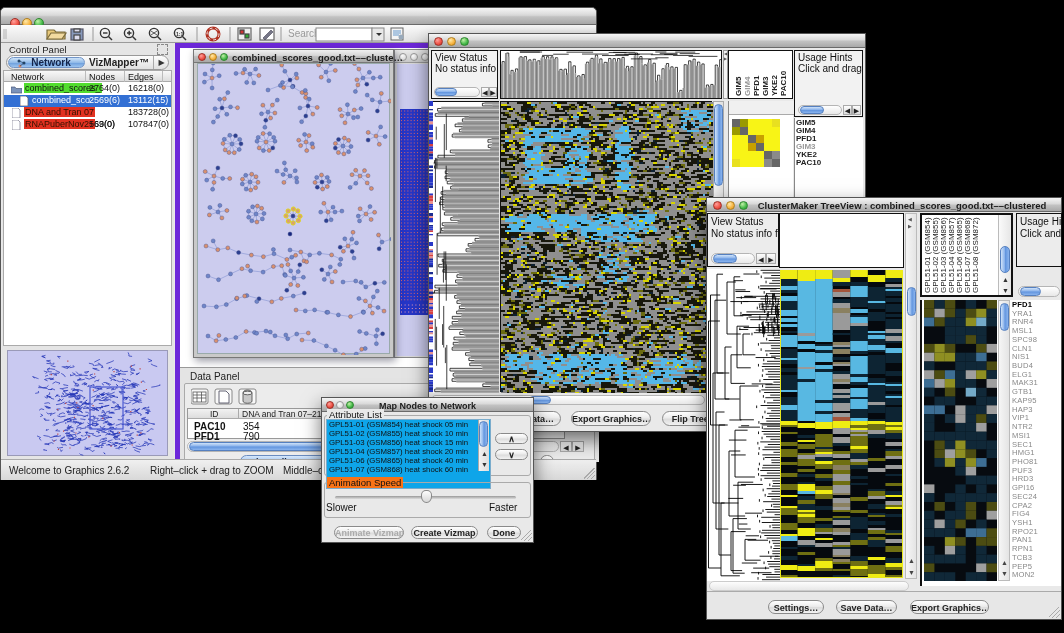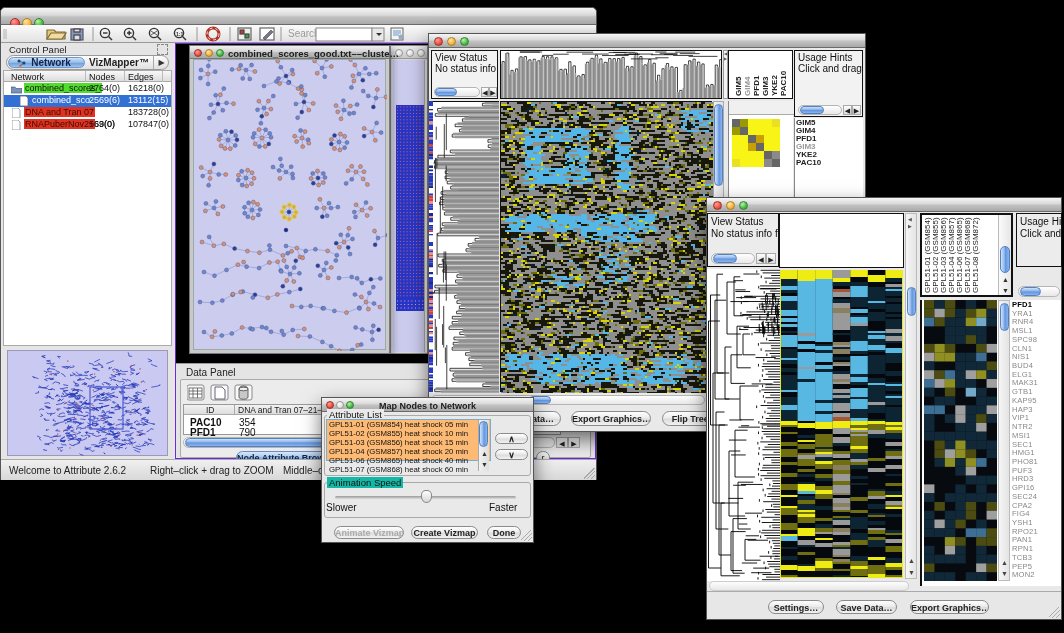--- a/index.html
+++ b/index.html
@@ -134,21 +134,21 @@
 
     <div class="abs" style="left:5px;top:307px;width:161px;height:106px;background:#c9c9f1;border:1px solid #9a9ab8">
     <svg width="159" height="107" viewBox="0 0 159 107" style="position:absolute;left:0;top:0">
           <path stroke="#2838b8" stroke-width=".9" fill="none" opacity=".85" d="M46.1 28.4l-2.7 -1.1l-2.5 -0.1M113.8 73.6l2.8 -0.5l3.2 -0.2l-0.7 1.1M68.7 83.2l4.0 -1.8l-2.2 -0.5M135.0 39.8l2.3 0.2l-2.4 -0.0M73.4 76.7l-4.5 0.2l-0.4 1.8M112.1 81.7l-4.1 0.9l4.6 0.6M59.4 53.4l3.1 0.9l4.2 -1.0l3.8 -0.1M45.5 92.6l-1.8 -1.0l-3.9 1.1l1.0 1.4M30.3 40.0l0.4 1.7l-3.5 0.7M67.9 88.5l-3.2 -0.7l-4.6 1.8M68.3 45.5l2.1 1.7l2.2 -1.4l-2.5 -1.0M103.7 92.0l-4.0 -1.7l4.8 -1.5M98.6 44.0l4.8 0.2l3.1 1.0l-4.5 1.7M33.3 89.5l-2.1 -1.9l1.3 -1.1l-3.5 -1.6M101.8 73.4l1.0 0.9l4.0 -1.6M69.9 89.6l2.5 -1.0l0.6 -1.3l-4.8 1.4M64.6 40.0l1.9 -1.0l3.8 -0.5l4.6 1.6M36.1 58.6l-3.0 -0.8l-2.0 1.5M64.6 85.7l0.1 0.3l-1.7 -0.9l-4.8 -1.3M101.3 41.8l-4.3 1.1l-1.9 1.2l-0.5 -1.0M53.1 48.4l-3.4 1.5l2.4 -0.3M93.4 61.9l2.9 -1.4l-1.4 -1.4l-0.8 1.5M62.1 83.0l-4.7 -0.5l2.3 -1.4M47.0 39.0l-2.8 -1.4l-1.8 1.0l2.0 -0.4M94.4 77.0l1.5 -1.3l1.2 -0.8M52.9 48.8l-1.6 -1.0l0.1 0.6M45.1 28.4l-2.8 0.2l3.5 -1.8M116.1 30.2l-4.4 0.6l-3.2 -1.4M45.8 11.6l0.1 1.6l-3.9 -0.5l-3.5 -0.3M97.5 55.3l-4.0 0.3l0.3 -1.0M88.1 95.2l3.4 0.7l-4.6 -0.4M83.2 93.9l1.4 -0.1l3.3 0.1l2.8 1.8M62.5 88.3l2.8 -1.5l-0.6 -1.5l-2.0 -1.3M103.2 49.3l-3.2 -1.2l-4.8 0.8M68.9 45.2l3.0 -1.5l2.3 1.8M95.6 90.2l-4.1 1.5l-0.5 1.3M106.8 94.4l0.8 0.1l1.5 0.1l-3.0 0.9M73.6 57.4l-4.8 0.8l-3.3 -2.0l-4.9 1.7M86.7 27.4l-3.1 -1.6l-1.8 -1.8l3.1 -0.9M137.3 59.0l4.4 0.2l-3.4 -0.3M52.1 80.1l-4.4 -0.4l2.0 -1.3M92.1 44.6l-3.2 0.2l3.9 1.5M130.9 73.8l-2.9 -0.1l4.0 -1.7M64.7 70.9l-3.2 -0.2l-2.5 0.2l4.7 -1.6M47.9 70.4l-3.0 -1.1l1.1 -1.6M98.2 94.0l4.0 -0.2l1.0 1.4l0.3 -0.7M116.8 74.0l4.5 -0.1l-1.1 0.6l-0.8 0.5M104.5 28.4l3.6 1.3l-2.5 -1.7M106.6 93.0l-0.4 0.0l-3.9 1.9M127.5 71.7l-1.5 -0.0l2.3 -1.9l2.2 0.9M71.4 72.6l0.3 1.1l1.1 -0.6l3.3 -1.4M81.2 62.5l-1.6 -1.1l-2.3 -0.3M107.8 76.4l0.8 0.4l-0.5 0.5M107.5 56.8l-4.4 -0.2l1.2 -0.1l0.6 0.2M64.9 71.2l0.6 0.7l3.5 -0.9l-2.2 1.8M106.7 62.3l-3.9 -0.2l-2.1 -0.2l4.4 -0.6M104.4 83.0l5.0 -0.8l0.8 -1.9M55.8 69.1l3.8 -0.7l-3.3 1.3l4.9 -1.3M94.0 55.0l0.5 1.6l-4.8 0.2l-2.3 1.3M63.9 43.1l3.7 1.2l-1.7 -0.8M87.8 65.7l-2.4 1.4l4.9 0.2l-0.8 1.5M133.7 58.4l4.2 -1.8l-2.9 0.7l2.2 1.0M105.3 87.1l1.5 -1.9l4.7 -0.6l-2.1 0.2M54.0 49.4l-0.7 0.3l0.0 -0.1l2.2 -1.9M95.1 56.2l-4.7 0.5l-3.0 -0.5M40.5 34.4l-2.0 1.9l-3.7 0.4l-4.6 -0.1M125.7 60.3l3.2 -0.5l-2.0 -1.8l-3.6 1.1M132.4 69.6l3.7 -1.5l4.3 1.1l-3.2 1.4M55.7 44.0l-0.6 -1.9l-0.0 -0.1l-1.1 0.2M66.6 63.8l-1.7 -1.6l3.2 -1.1l-2.7 -2.0M127.1 35.9l-2.8 -1.3l3.3 1.6l-4.4 1.0M111.0 92.4l4.3 1.1l-2.6 1.1M137.4 61.6l2.7 0.1l0.5 -1.0l-1.5 -0.7M88.1 25.4l-3.3 1.4l-3.6 1.4l-4.0 -1.5M96.6 69.8l-4.3 -0.7l-4.5 1.4l-4.5 -0.8M93.1 48.9l-2.7 -0.5l-2.9 1.1l-2.0 1.5M116.2 36.6l-3.8 0.3l2.0 1.9l-0.4 -1.0M92.7 13.3l-0.1 0.1l-2.8 -1.5M62.1 81.6l-2.6 0.6l4.2 1.9M58.2 60.3l3.1 0.2l-1.5 -1.3M71.7 47.4l-3.2 0.7l-1.9 -1.5l1.9 -0.4M56.0 39.5l-0.2 1.2l0.1 -1.6M46.1 48.2l-3.1 -0.9l-1.2 -1.6l-0.2 1.0M98.7 43.7l4.9 -1.1l3.1 -1.5M60.2 43.8l-2.4 1.6l-4.5 0.4l0.9 -1.9M59.1 68.5l-0.2 0.3l0.3 -1.1l4.3 0.8M114.9 64.7l1.6 -0.8l-2.1 0.6l-1.1 0.9M98.9 70.1l0.8 -0.2l0.6 1.5l3.2 1.6M115.3 51.7l4.5 1.0l3.4 -1.8M92.5 67.7l3.2 -0.8l0.4 0.6M80.9 12.2l4.3 1.0l0.3 1.7M82.9 34.7l2.9 -1.2l-0.0 1.5l0.2 -0.4M62.1 77.4l-2.9 0.0l2.5 1.4M62.0 44.7l3.3 -1.7l4.5 -0.7l-4.9 1.3M94.0 92.5l3.3 -0.2l0.8 -0.5M128.2 90.9l-2.8 1.2l-4.1 1.3M97.9 79.1l4.6 -2.0l3.4 -0.7l-3.7 -0.4M47.4 61.8l-4.9 1.8l0.3 1.4M62.7 68.6l-1.5 -1.0l-0.7 0.3l1.9 -0.7M63.6 62.2l-4.6 -0.7l3.8 -0.8M55.4 16.3l4.3 1.2l0.3 -1.2l2.6 -1.4M73.4 51.7l0.7 -1.2l-2.6 0.5l2.0 0.5M137.9 94.4l-4.1 0.5l-2.1 0.7l-4.1 -0.7M86.9 67.8l-1.4 1.2l-3.8 -0.5M136.3 69.7l3.4 1.6l-0.3 -1.3M68.5 68.4l-0.9 -0.6l-2.5 -1.3l-4.2 1.2M124.4 74.4l-4.7 -1.6l5.0 -0.2M104.0 24.5l-0.9 -0.9l4.8 1.9l-4.6 0.7M66.5 94.6l-2.4 -0.1l-2.9 -1.5M133.9 30.3l1.8 -0.2l0.3 0.3l0.9 1.2M96.5 61.5l-0.8 -0.4l2.0 1.4M93.0 96.9l0.7 -1.3l0.4 1.4M88.2 80.5l2.5 -0.6l3.6 -1.1l3.3 -0.7M78.6 86.1l-0.5 1.6l-4.8 1.9M126.2 98.7l2.6 1.4l3.2 1.1M39.3 37.5l0.9 1.0l4.0 0.0M94.9 72.3l4.6 -1.1l-2.7 -0.4l2.6 -0.2M44.9 74.6l1.2 -1.5l4.5 -1.2M118.1 97.2l0.4 -0.4l-1.5 1.2M140.4 10.8l3.6 -1.1l-4.2 -1.9M78.3 22.1l2.6 -1.7l-4.4 0.8l1.9 1.4M103.0 38.9l5.0 -1.0l0.5 -1.7l1.2 0.9M136.2 90.8l2.5 0.2l-0.3 0.3M80.6 77.0l3.7 0.3l-3.0 -1.3l-4.2 -0.0M67.3 47.7l3.3 0.8l1.7 -1.3l-4.0 0.1M39.3 37.5l-4.0 -0.5l-4.5 -2.0l0.5 -0.2M41.3 93.7l-4.7 -0.7l2.9 -0.4M103.8 16.3l-3.0 1.8l0.8 -2.0l-0.4 0.4M63.1 44.6l4.6 0.3l-4.9 1.2l-2.8 -0.2M121.2 72.5l-3.4 -1.6l0.4 -0.5M98.3 88.2l-0.0 -1.3l-4.8 1.3l-1.8 1.7M105.9 81.3l-3.9 -1.3l3.1 1.9l-0.3 -2.0M75.8 31.7l3.3 1.0l-2.1 1.1M47.1 18.4l-4.8 -0.6l-2.9 0.4l2.6 -1.4M124.0 75.7l-1.9 1.3l3.0 -0.1l-3.2 0.5M70.5 71.6l-1.8 -1.1l-3.7 -0.4l1.5 0.4M102.4 94.0l-2.3 -0.6l1.9 0.3M87.5 36.9l0.7 -1.6l4.6 0.1M35.5 84.5l4.9 0.8l2.3 1.2l3.8 -1.0M110.4 91.7l-3.7 -0.1l5.0 1.6l0.0 -0.9M57.0 78.9l3.2 0.2l-4.1 0.3l0.7 -0.0M89.3 17.7l-4.6 -0.4l2.4 1.1l4.3 1.1M49.4 64.8l3.3 1.1l4.8 -0.9M92.1 58.5l0.0 -1.5l0.7 0.1M91.7 38.1l-3.3 2.0l-3.0 0.9M105.8 88.0l4.0 -2.0l-2.9 -1.1l-4.4 -1.9M76.1 47.8l-0.5 0.4l1.1 -2.0l0.2 1.1M44.5 32.7l3.0 -1.9l4.5 1.4l-1.2 1.0M113.1 22.5l-3.0 -0.2l3.3 0.7l4.5 0.3M115.9 31.0l0.4 0.9l-2.0 2.0M142.8 90.7l-0.2 -1.0l-2.6 -1.8l4.2 1.3M88.9 72.4l-0.7 1.6l2.2 -1.0M134.0 63.6l-1.8 0.6l0.6 -0.5M97.6 79.6l-3.5 -1.9l1.4 1.2l1.6 -1.7M119.8 46.9l-4.7 -0.7l4.4 0.4l-2.5 0.3M117.1 48.9l2.2 -1.6l0.5 -0.9M37.5 22.5l1.9 -1.4l-3.6 -1.1M133.4 47.7l-3.5 1.6l-3.6 0.1M61.0 45.8l4.0 -0.1l2.9 -0.6l4.7 -0.4M134.1 51.4l-4.8 -0.8l-3.4 -1.6l2.7 1.8M67.2 59.4l4.4 0.5l2.9 1.9l-1.5 -1.9M119.9 20.3l-4.4 0.4l-2.8 -0.9M59.6 36.7l0.2 -0.2l-4.7 0.9M52.5 98.5l0.7 2.0l1.3 -1.7M57.5 89.5l-4.9 0.9l-0.6 -0.7l4.6 1.1M127.5 33.3l2.3 1.9l-1.9 -1.3l-3.6 -0.2M131.4 34.0l-3.9 -1.6l-2.6 -0.5M111.1 98.5l-0.1 -1.4l-2.7 0.2l-0.8 -0.0M69.4 91.9l2.5 -1.5l-0.4 1.8M138.9 62.6l2.0 -0.5l-1.5 0.8l-1.0 -1.4M138.6 93.0l3.8 -0.4l0.5 0.0l3.4 1.2M94.7 33.5l0.8 0.6l-1.4 -1.9M37.7 55.0l4.9 1.9l-3.7 -0.7l-2.3 -1.2M116.7 87.8l0.5 1.8l-3.5 -0.7l1.4 1.4M106.6 24.7l0.7 -1.3l4.7 0.6l-2.2 -0.9M108.0 19.1l2.7 0.2l-4.2 -1.4l-2.5 1.4M81.1 50.9l0.0 1.5l3.1 0.9l0.3 -0.9M86.5 99.4l-2.4 1.1l-1.5 -1.6l-4.0 -1.8M124.3 53.2l1.6 -0.9l3.0 -1.3M38.9 44.1l1.1 1.8l-0.8 1.3l-2.6 -1.4M96.3 55.5l4.9 -1.2l-4.4 0.8M93.0 84.3l-4.2 1.2l-4.7 -1.9M134.6 83.3l-3.9 0.8l2.5 0.4M110.4 56.2l3.8 1.0l3.8 -1.4M68.7 75.5l2.2 -1.0l0.8 -0.9M82.8 56.4l4.2 0.5l-4.2 1.8l-1.6 -0.6M65.1 60.1l0.6 0.7l3.4 0.1M66.7 59.8l2.2 -0.1l4.5 -1.6M113.7 35.6l4.8 -1.4l3.9 0.7l3.8 0.4M55.7 53.0l0.4 -0.1l3.4 -1.8M94.5 14.6l-3.2 -0.9l-4.9 0.9M121.7 59.7l-4.9 0.6l1.7 -0.8M48.7 88.9l-3.4 1.3l-1.1 -1.8M99.9 80.3l3.5 -1.0l1.7 -1.9l3.0 0.7M92.1 74.9l0.8 1.9l4.3 0.8M142.9 12.9l2.4 1.4l3.9 1.3M55.4 91.1l-3.0 -1.8l4.4 1.3M76.9 81.2l3.5 0.8l1.9 0.5l3.7 0.3M127.7 62.2l-4.8 -0.8l-3.9 -0.3M43.0 11.4l-4.5 -1.6l4.1 -0.5M107.8 74.3l2.0 -0.4l2.9 -1.1l3.7 0.5M81.3 34.2l-1.7 1.3l3.8 -0.9M77.1 95.6l0.1 1.2l2.9 1.4l-3.8 -0.1M66.2 78.8l-3.6 1.1l4.1 1.6M63.4 43.9l2.7 -0.0l-4.0 -0.6l-3.5 1.4M107.7 83.1l-3.4 0.9l-4.8 -0.8l-2.1 1.0M70.8 35.2l-0.3 -1.9l-4.4 -1.6l-0.4 -1.8M65.4 54.1l2.5 -0.1l4.9 1.0l-0.2 0.9M96.4 48.9l0.3 1.1l3.9 -0.8M80.6 85.6l1.7 -0.5l-3.4 -1.3l-2.4 1.0M73.9 23.3l-3.1 0.1l-2.0 -1.8l-0.8 -1.0M110.5 53.7l-3.6 1.8l3.6 0.8M50.2 58.8l-0.2 0.8l-1.4 -1.5l3.9 -0.3M95.4 31.5l3.0 0.1l4.4 2.0M58.0 15.2l2.8 1.1l-2.4 -0.6l-4.7 0.1M108.6 52.7l2.4 1.8l-1.7 1.4l-0.7 -1.0M71.3 72.6l-0.9 -1.8l-0.3 0.4l-0.4 0.8M68.5 85.8l-2.6 1.1l-2.4 1.4M128.1 79.0l-0.4 -1.2l-4.4 -1.3M42.6 14.3l3.4 1.3l1.5 -0.0M127.1 19.6l-4.4 -0.8l1.2 0.2M77.8 65.6l-4.7 -1.3l-4.0 -0.3M55.5 87.1l-3.1 1.6l2.5 2.0M124.1 5.4l-3.2 -0.4l-0.0 -1.7l-0.8 -1.9M94.5 88.3l4.2 1.2l-4.2 1.7M121.2 88.4l4.4 -0.8l-3.0 -1.3M53.3 92.5l0.8 1.4l3.6 -0.2l0.6 1.1M75.5 65.8l4.6 -1.9l-1.0 1.7M68.3 51.8l-3.9 0.4l2.4 -1.1l-0.4 -1.4M52.9 87.5l3.9 -1.5l-1.1 -0.6M137.9 66.3l-4.4 1.3l2.2 -0.2l1.5 1.3M69.1 71.8l4.8 0.4l-2.4 1.0l0.9 -1.9M83.5 59.2l3.2 -0.3l-0.0 -0.5l-0.9 1.5M101.4 73.2l0.7 1.4l-3.3 -1.8M61.6 53.3l3.8 -1.0l-4.7 -1.0l0.7 -1.9M131.4 51.7l-2.5 -1.3l4.6 -1.0M68.1 53.4l-1.6 1.9l-3.9 1.5l-2.7 -0.6M116.0 89.0l3.6 0.3l3.1 1.2M121.6 70.4l-3.1 -1.4l3.5 -0.4M91.3 28.5l-1.5 1.0l0.4 0.6M125.7 81.6l-4.1 1.5l-4.4 1.1l2.5 -0.4M101.1 65.5l-3.8 -1.0l-0.0 -1.2M81.3 53.3l-4.3 -1.9l-3.2 1.1M62.9 41.8l-1.6 1.9l-4.0 -1.5l-1.0 -1.7M95.9 43.8l-3.7 -0.3l4.5 -0.1l-3.5 1.4M73.5 44.5l2.0 1.6l-0.7 -0.2M38.5 61.4l1.6 1.5l4.0 -0.7M60.2 39.3l-4.4 0.8l3.6 -0.6M78.0 76.9l-4.0 0.6l-2.0 0.7M127.4 61.0l1.4 -1.0l1.1 -1.5l1.9 -1.0M137.5 62.1l2.1 -1.0l3.0 -0.7M123.7 63.1l-2.0 0.2l-0.1 -0.3M114.0 27.8l3.8 1.0l0.9 1.9M63.1 87.3l-3.3 -0.1l0.4 -0.8M59.9 63.3l2.4 0.1l3.3 0.2l4.7 -0.7M122.5 37.2l-4.8 0.0l-1.0 -1.5M51.8 37.5l3.6 0.6l-1.8 -0.5M72.8 60.0l-3.2 -0.6l2.5 0.1M122.6 91.5l-3.3 1.5l-2.0 -1.3l-0.9 0.4M70.3 28.9l2.9 -1.0l-2.3 -0.9M91.8 80.9l-1.1 1.3l-0.6 -1.5l-1.0 -1.0M68.2 85.5l-0.7 -1.3l-0.2 -0.9l-4.6 0.9M40.7 78.4l-2.5 1.1l0.4 -1.3M126.1 34.4l-1.2 -2.0l-4.5 1.9M42.1 52.6l-1.8 -0.9l-3.9 0.7M126.4 60.2l3.7 -0.4l-2.8 0.1l4.4 -2.0M57.5 25.6l-0.8 -0.2l-0.7 -1.4l-2.8 -1.6M135.6 82.7l-4.9 1.7l1.2 -0.9M92.0 37.3l2.2 -0.4l-2.2 1.3M118.7 59.3l-0.3 1.6l0.2 -0.1l-0.8 1.7M128.0 42.2l1.0 -1.3l4.7 1.3l3.8 1.2M128.0 34.8l-4.8 -1.7l3.5 0.5l0.6 -1.3M39.9 25.2l-0.5 -0.9l-2.3 1.1M77.8 57.1l3.0 0.0l-1.1 -1.0l0.7 2.0M129.3 80.5l2.5 -0.5l2.6 -0.3l0.7 -0.9M71.8 57.5l-4.4 -2.0l4.6 0.4l-2.7 1.5M65.4 76.8l-3.3 -0.4l-2.2 -0.7l0.9 -1.9M90.7 29.8l-2.4 -0.3l-2.0 1.4M105.3 36.4l0.1 1.6l-2.4 -1.2l-4.5 0.9M119.0 85.3l3.8 -1.0l-0.9 -0.1l1.8 -0.4M102.0 83.0l-1.3 -0.8l1.9 0.1M106.2 61.4l-3.5 -0.1l2.0 0.3M121.1 48.9l2.0 0.6l3.4 -0.5M75.1 56.0l-4.7 1.6l-2.7 -1.0l-2.3 -0.3M73.0 55.0l1.7 -1.9l-1.0 0.8l3.9 -1.5M47.1 22.3l3.9 -0.1l0.7 -0.9l-4.2 -1.9M98.2 62.5l-2.8 1.0l1.8 1.2l-4.5 -0.1M90.3 48.7l2.0 0.8l3.7 0.0M89.0 78.4l3.0 0.6l3.5 1.4l1.4 0.3M65.0 59.0l1.5 0.2l2.6 1.1l0.5 -0.4M38.8 45.2l3.4 1.1l-1.0 -1.3M109.2 92.0l-3.1 1.2l0.8 1.1l0.1 0.5M89.3 58.3l-0.1 0.2l-0.8 -0.7M49.7 84.4l-4.1 1.0l4.2 0.1l3.2 -0.8M89.4 47.9l-2.9 0.8l0.4 1.8M130.2 73.9l4.6 -0.8l4.9 0.4M79.0 80.7l-0.5 2.0l1.0 -1.7l-1.6 0.2M86.3 95.7l4.6 -0.9l0.6 0.1M97.9 32.1l2.0 1.1l1.9 1.3M116.6 35.6l0.0 1.7l-1.1 -0.5l1.4 0.7M68.3 68.1l-4.0 0.6l-2.5 1.1M106.9 94.1l-1.7 -1.2l-0.5 -1.8M134.6 94.5l1.3 -1.8l3.8 -1.2l0.1 0.2M131.4 93.3l-0.5 -0.4l0.3 0.4M69.8 87.2l3.3 1.4l-1.7 1.8l1.6 -1.9M98.1 67.4l4.5 -1.3l1.5 0.5l-4.1 -0.3M134.7 74.6l3.6 -1.3l-0.3 -0.4l-4.8 -1.9M56.4 70.5l-4.4 1.0l-3.2 1.7l-3.1 1.6M77.9 50.2l1.3 -1.3l-2.5 2.0l1.8 1.5M34.2 5.1l3.1 1.7l-3.6 -1.4l3.8 -1.1M91.0 94.5l4.6 -0.2l-2.5 -1.3M95.8 44.5l-2.5 -0.5l2.6 -2.0M61.0 41.5l3.4 1.6l-1.9 -0.6M119.9 45.4l2.0 1.3l2.9 1.1M56.4 44.5l3.3 -0.9l3.8 0.0l-3.5 -0.6M78.5 54.9l-2.2 0.8l-0.9 2.0l4.6 -1.1M89.3 59.5l-2.2 -1.7l-1.3 -0.8l3.2 1.9M108.0 21.4l4.5 -1.3l0.2 -1.3M95.0 16.9l-0.8 -1.7l-0.5 1.7l0.8 -1.3M71.5 102.5l0.9 0.9l2.9 0.9M82.3 65.6l3.7 -0.4l0.1 0.8l-0.5 -1.3M78.7 34.1l-2.5 -1.3l0.2 1.5M106.7 44.8l-3.0 0.1l-3.1 1.1l-4.2 2.0M57.5 89.0l-2.0 0.6l1.6 -0.1l-1.0 1.4M124.7 96.1l2.4 0.6l3.5 1.5l2.3 0.3M65.0 41.9l-1.8 1.6l3.4 -0.1l-4.7 0.5M82.8 73.7l-3.4 1.1l4.4 -1.5l4.1 -0.7M105.8 9.6l-2.7 1.3l-4.7 1.7M77.9 98.2l1.2 -1.0l4.1 -0.4M95.6 101.7l1.5 1.4l-1.0 -1.5M95.3 52.8l-0.5 -0.4l-4.0 0.1M127.9 23.8l3.5 -2.0l-2.5 1.8l-0.1 -1.5M74.2 32.9l-0.2 0.5l3.5 -1.6M96.7 41.4l-4.3 2.0l-1.5 -1.1M103.9 73.1l-3.5 -0.7l1.2 1.3M42.7 27.8l-3.1 -0.2l-3.1 0.9l3.1 1.4M127.0 47.5l2.8 -0.0l-4.7 1.0M128.6 80.7l4.9 1.7l3.8 0.8l-0.3 -0.7M93.2 80.8l4.8 0.8l3.5 1.9M114.1 93.3l3.6 0.4l-4.2 -0.6M76.7 69.1l0.6 -0.6l-5.0 -0.6M104.5 82.7l4.0 -0.2l-2.3 1.2l-1.1 -0.5M47.0 45.9l3.2 -2.0l-2.1 0.4l3.9 1.2M66.0 38.1l4.8 2.0l-2.5 1.7l2.1 -1.4M100.9 74.3l-1.1 -1.4l4.4 0.9l-2.6 -0.5M88.1 71.6l1.3 0.8l-4.8 -0.2l0.4 -1.4M106.7 51.0l-2.2 -0.3l1.0 1.5l2.2 -0.6M72.0 91.4l-2.0 1.4l0.0 0.0l-4.5 1.1M58.6 76.9l4.9 -1.8l-3.3 1.9l2.2 0.4M86.8 75.1l3.7 -1.7l-3.0 1.4l-3.5 -0.4M83.5 46.7l0.6 -0.6l3.0 -1.0l1.6 -1.6M39.0 99.5l-3.5 -0.7l1.0 -0.1M95.6 46.5l-2.0 0.9l4.6 -1.8l0.3 1.6M122.3 90.6l-0.6 -1.7l-1.1 -1.7M67.9 31.9l-0.8 1.2l3.0 2.0l-3.7 -0.4M114.8 67.2l-1.4 1.9l-3.6 -0.5M64.3 21.7l3.1 1.6l-4.9 1.6l0.2 -1.8M30.5 27.7l-1.0 -0.3l-4.9 -1.8l2.3 1.5M108.8 46.1l1.2 0.4l-4.9 -1.1M65.1 39.2l1.4 -1.4l-3.6 0.4M113.5 80.2l2.6 0.3l2.0 -0.5l3.6 0.3M127.1 13.7l-4.6 1.5l-0.4 1.7l4.5 1.7M60.2 34.6l-4.6 -0.9l0.6 0.4M123.0 30.3l-3.8 -1.9l0.6 0.9M68.7 41.5l-2.2 1.4l-2.2 -0.7M43.8 20.8l-3.5 -0.0l-0.0 -0.7l-0.9 -2.0M75.5 85.1l-1.9 -0.3l-0.5 -0.8M43.4 46.2l-4.8 -1.2l3.0 -1.7l0.0 -1.9M71.9 28.3l-2.7 0.9l4.5 -0.3l3.1 -0.7M99.8 66.9l-3.7 -1.0l-4.2 -1.0l-1.7 -0.2M115.3 93.9l-2.9 0.7l-1.8 1.8l4.2 0.3M94.1 66.9l2.6 1.7l1.4 0.1M118.2 48.4l0.8 -0.3l-1.1 -1.5l-2.6 1.5M82.5 66.4l-1.0 1.8l-1.3 -0.1l2.7 1.9M111.5 88.8l0.4 -1.0l-4.9 0.6M51.4 64.3l-0.1 -1.1l3.5 -1.4l2.1 0.8M113.0 42.3l-2.1 -1.8l3.7 1.7l-1.8 1.1M123.9 90.6l-1.2 1.4l1.5 -1.0l-0.6 1.7M102.7 30.1l1.5 -1.8l-2.6 -1.3l0.8 -1.0M32.2 65.7l2.6 -1.3l-2.2 -1.4M86.3 11.1l3.9 -2.0l1.7 -0.7M62.1 85.3l-3.7 -0.4l4.1 -0.2l-0.6 0.8M55.0 96.3l-4.7 0.9l-1.1 -0.9M112.2 40.5l4.9 0.9l-3.5 -1.5l-0.5 -0.1M61.4 88.3l4.5 -0.4l-2.0 -0.1M79.8 24.7l-4.5 -0.5l-4.7 0.5l-3.3 0.0M108.6 33.8l1.4 1.2l-2.0 -1.8M58.1 71.5l-0.3 1.0l0.1 -0.3l-0.8 -0.5M130.1 47.0l-4.9 -1.8l2.1 -1.2M138.5 71.1l3.8 1.2l4.5 0.9l-2.2 -0.2M96.3 67.9l0.2 -1.1l0.9 1.1M106.4 85.5l3.4 0.4l-4.2 0.4l2.1 -0.3M94.3 38.3l-4.9 -0.9l2.0 0.6l-3.6 -0.3M61.4 16.8l4.8 -1.0l-1.2 -1.5M101.6 75.9l1.6 1.6l-1.7 -0.8M52.7 5.6l-3.2 -0.2l2.4 2.0M41.3 23.3l4.4 -0.8l3.3 1.7l-3.4 -0.4M97.8 61.4l4.1 -1.5l-0.5 0.6M41.4 69.2l-4.3 0.1l-1.2 -1.7l2.3 0.8M109.6 55.3l2.5 0.3l0.4 1.5l-2.3 -1.9M84.4 71.8l0.7 1.2l-3.1 0.7l-2.6 -2.0M122.3 23.9l3.0 -1.8l0.4 0.3l-3.6 -1.7M55.6 56.5l4.0 0.9l1.8 -0.4l-2.2 -0.0M143.3 36.2l3.9 -0.6l4.9 -1.3l-0.3 -0.9M87.8 58.4l3.1 1.4l-2.1 -1.8l-4.3 -0.5M64.1 39.9l3.6 -1.0l2.7 0.4l-0.3 -0.8M127.1 41.7l4.1 2.0l-4.8 1.1l3.4 1.3M116.0 49.3l-0.9 -1.8l1.2 1.2M132.9 62.9l-4.4 -1.8l1.9 0.9l0.4 0.9M138.6 80.8l2.5 -1.1l1.7 -2.0l2.7 0.6M80.7 53.6l-3.7 -0.9l4.9 0.2l-3.9 -0.5M85.5 36.9l-0.4 -0.6l2.7 1.0M139.0 94.2l0.7 -0.0l1.4 -1.1M56.6 50.9l-3.6 1.9l-5.0 0.9M67.5 87.3l3.0 1.9l-1.5 0.1M41.6 56.1l-0.3 1.4l-3.5 -1.1M77.4 51.4l0.3 -0.2l1.1 1.8l-3.9 -0.8M91.2 46.2l-3.0 0.0l2.5 -1.5M110.0 56.8l2.0 1.2l-2.2 0.3l-3.4 0.6M137.5 57.2l2.2 -0.5l1.2 -0.9l-0.4 1.4"></path>
           <path stroke="#c04848" stroke-width="1.2" fill="none" d="M69.3 56.5h1.2M49.9 98.4h1.2M59.2 10.2h1.2M80.3 85.9h1.2M61.4 97.0h1.2M131.5 17.8h1.2M49.2 83.1h1.2M132.3 81.8h1.2M49.0 58.7h1.2M55.0 80.1h1.2M128.6 84.1h1.2M122.2 60.7h1.2M81.4 59.4h1.2M123.6 94.0h1.2M132.8 31.2h1.2M86.0 23.0h1.2M105.4 20.7h1.2M102.5 95.1h1.2M42.7 23.6h1.2M57.1 52.4h1.2M122.8 15.1h1.2M110.8 81.7h1.2M137.8 38.5h1.2M67.3 82.0h1.2M94.2 67.4h1.2M45.6 90.0h1.2M68.1 51.9h1.2M84.7 39.1h1.2M65.9 66.4h1.2M84.5 54.7h1.2"></path>
           <rect x="82" y="36" width="33" height="42" fill="none" stroke="#4b5ad2" stroke-width="1.2"></rect>
         </svg>
     </div>
   </div>
 
-  <div class="abs" style="left:174px;top:35px;width:421px;height:416px;background:#000000;border:1px solid #6d28d9">
+  <div class="abs" style="left:174px;top:35px;width:421px;height:416px;background:#ffffff;border:5px solid #6d28d9">
 
     <div class="abs" style="left:214px;top:1px;width:38px;height:309px;background:#d9d9d9;border:1px solid #888">
       <div style="height:13px;background:linear-gradient(#ececec,#c9c9c9);border-bottom:1px solid #999"></div>
       <div class="lw" style="left:4px;top:3px;width:8px;height:8px"></div>
       <div class="lw" style="left:15px;top:3px;width:8px;height:8px"></div>
       <div class="lw" style="left:26px;top:3px;width:8px;height:8px"></div>
       <div class="abs" style="left:2px;top:14px;width:34px;height:292px;background:#ccccee">
         <div class="abs" style="left:3px;top:45px;width:29px;height:206px;background:#2636c8">
           <svg width="29" height="206" viewBox="0 0 29 206" style="position:absolute;left:0;top:0">
               <path stroke="#e06868" stroke-width="1" stroke-dasharray="1 2.2" d="M1 2h27M1 5.2h27M1 8.4h27M1 11.6h27M1 14.8h27M1 18h27M1 21.2h27M1 24.4h27M1 27.6h27M1 30.8h27M1 34h27M1 37.2h27M1 40.4h27M1 43.6h27M1 46.8h27M1 50h27M1 53.2h27M1 56.4h27M1 59.6h27M1 62.8h27M1 66h27M1 69.2h27M1 72.4h27M1 75.6h27M1 78.8h27M1 82h27M1 85.2h27M1 88.4h27M1 91.6h27M1 94.8h27M1 98h27M1 101.2h27M1 104.4h27M1 107.6h27M1 110.8h27M1 114h27M1 117.2h27M1 120.4h27M1 123.6h27M1 126.8h27M1 130h27M1 133.2h27M1 136.4h27M1 139.6h27M1 142.8h27M1 146h27M1 149.2h27M1 152.4h27M1 155.6h27M1 158.8h27M1 162h27M1 165.2h27M1 168.4h27M1 171.6h27M1 174.8h27M1 178h27M1 181.2h27M1 184.4h27M1 187.6h27M1 190.8h27"></path>
@@ -548,21 +548,21 @@
         <div class="sbthumbh" style="left:4px;top:58px;width:340px;height:9px"></div>
         <div class="sqbtn arr" style="left:375px;top:57px;width:12px;height:11px;line-height:11px">◀</div>
         <div class="sqbtn arr" style="left:387px;top:57px;width:12px;height:11px;line-height:11px">▶</div>
         <div class="bluebtn t10" style="left:55px;top:71px;width:93px;height:13px;line-height:13px">Node Attribute Brows</div>
         <div class="btn t10" style="left:355px;top:71px;width:14px;height:13px;line-height:13px;font-weight:normal">r</div>
       </div>
     </div>
   </div>
 
   <div class="abs t10" style="left:0;top:451px;width:100%;height:21px;background:linear-gradient(#f0f0f0,#d8d8d8);border-top:1px solid #aaa;color:#222">
-    <span class="abs" style="left:8px;top:5px">Welcome to Attribute 2.6.2</span>
+    <span class="abs" style="left:8px;top:5px">Welcome to Graphics 2.6.2</span>
     <span class="abs" style="left:149px;top:5px">Right–click + drag  to  ZOOM</span>
     <span class="abs" style="left:282px;top:5px">Middle–click + drag  to  PAN</span>
     <div class="grip" style="right:1px;bottom:1px"></div>
   </div>
 </div>
 
 <div class="win" style="left:428px;top:33px;width:438px;height:399px;z-index:2">
   <div class="tb" style="height:14px"></div>
   <div class="lr" style="left:5px;top:3px;width:9px;height:9px"></div>
   <div class="ly" style="left:18px;top:3px;width:9px;height:9px"></div>
@@ -806,20 +806,21 @@
   </div>
   <div class="sbtrack" style="left:2px;top:361px;width:274px;height:10px"></div>
   <div class="sbthumbh" style="left:100px;top:362px;width:22px;height:8px"></div>
   <div class="btn t10" style="left:66px;top:377px;width:66px;height:15px;line-height:15px">Save Data…</div>
   <div class="btn t10" style="left:142px;top:377px;width:80px;height:15px;line-height:15px">Export Graphics…</div>
   <div class="btn t10" style="left:233px;top:377px;width:80px;height:15px;line-height:15px">Flip Tree No…</div>
 </div>
 
 <div class="win" style="left:706px;top:197px;width:356px;height:423px;z-index:3">
   <div class="tb" style="height:14px"></div>
+  <div class="tt" style="top:2px;font-size:9.5px;left:36px">ClusterMaker TreeView : combined_scores_good.txt––clustered</div>
   <div class="lr" style="left:6px;top:3px;width:9px;height:9px"></div>
   <div class="ly" style="left:19px;top:3px;width:9px;height:9px"></div>
   <div class="lg" style="left:32px;top:3px;width:9px;height:9px"></div>
   <div class="panel" style="left:0px;top:15px;width:72px;height:54px;background:#ececec">
     <div class="abs" style="left:3px;top:2px;font-size:10px;color:#111;line-height:12px">View Status<br>No status info f</div>
     <div class="sbtrack" style="left:3px;top:39px;width:44px;height:11px"></div>
     <div class="sbthumbh" style="left:5px;top:40px;width:24px;height:9px"></div>
     <div class="sqbtn arr" style="left:48px;top:39px;width:10px;height:11px;line-height:11px">◀</div>
     <div class="sqbtn arr" style="left:58px;top:39px;width:10px;height:11px;line-height:11px">▶</div>
   </div>
@@ -1541,32 +1542,32 @@
 </div>
 
 <div class="win" style="left:321px;top:397px;width:213px;height:146px;z-index:4">
   <div class="tb" style="height:14px"></div>
   <div class="tt" style="top:2.5px;font-size:9px">Map Nodes to Network</div>
   <div class="lr" style="left:4px;top:3px;width:8px;height:8px"></div>
   <div class="lw" style="left:14px;top:3px;width:8px;height:8px"></div>
   <div class="lg" style="left:24px;top:3px;width:8px;height:8px"></div>
   <div class="abs" style="left:2px;top:17px;width:207px;height:61px;border:1px solid #aaa;border-radius:3px"></div>
   <div class="abs" style="left:5px;top:11px;font-size:9.5px;color:#111;background:#e9e9e9;padding:0 2px">Attribute List</div>
-  <div class="abs" style="left:4px;top:21px;width:165px;height:42px;background:#fdba74;border:1.5px solid #7aaccc">
+  <div class="abs" style="left:4px;top:21px;width:165px;height:70px;background:#0ea5e9;border:1.5px solid #7aaccc">
     <div class="abs" style="left:2px;top:0px;font-size:7.8px;line-height:9px;color:#111;white-space:nowrap">GPL51-01 (GSM854) heat shock 05 min<br>GPL51-02 (GSM855) heat shock 10 min<br>GPL51-03 (GSM856) heat shock 15 min<br>GPL51-04 (GSM857) heat shock 20 min<br>GPL51-06 (GSM865) heat shock 40 min<br>GPL51-07 (GSM868) heat shock 60 min</div>
     <div class="abs" style="left:151px;top:0;width:11px;height:51px;background:linear-gradient(90deg,#f2f2f2,#ddd);border-left:1px solid #aaa">
       <div class="sbthumbv" style="left:0px;top:1px;width:9px;height:26px"></div>
       <div class="abs arr" style="left:2px;top:29px;color:#333">▲</div>
       <div class="abs arr" style="left:2px;top:40px;color:#333">▼</div>
     </div>
   </div>
   <div class="btn" style="left:173px;top:35px;width:33px;height:11px;line-height:11px;font-size:8px">∧</div>
   <div class="btn" style="left:173px;top:51px;width:33px;height:11px;line-height:11px;font-size:8px">∨</div>
   <div class="abs" style="left:2px;top:84px;width:207px;height:36px;border:1px solid #aaa;border-radius:3px"></div>
-  <div class="abs" style="left:5px;top:79px;font-size:9.5px;color:#111;background:#14b8a6;padding:0 2px">Animation Speed</div>
+  <div class="abs" style="left:5px;top:79px;font-size:9.5px;color:#111;background:#f97316;padding:0 2px">Animation Speed</div>
   <div class="abs" style="left:13px;top:98px;width:181px;height:3px;background:linear-gradient(#999,#ddd);border-radius:2px"></div>
   <div class="abs" style="left:99px;top:92px;width:11px;height:13px;background:linear-gradient(#fdfdfd,#d8d8d8);border:1px solid #888;border-radius:5px 5px 50% 50%"></div>
   <div class="abs t10" style="left:4px;top:104px;color:#111">Slower</div>
   <div class="abs t10" style="left:167px;top:104px;color:#111">Faster</div>
   <div class="btn t10" style="left:12px;top:128px;width:70px;height:13px;line-height:13px;color:#aaa">Animate Vizmap</div>
   <div class="btn t10" style="left:89px;top:128px;width:67px;height:13px;line-height:13px">Create Vizmap</div>
   <div class="btn t10" style="left:165px;top:128px;width:34px;height:13px;line-height:13px">Done</div>
   <div class="grip" style="right:1px;bottom:1px"></div>
 </div>
 

